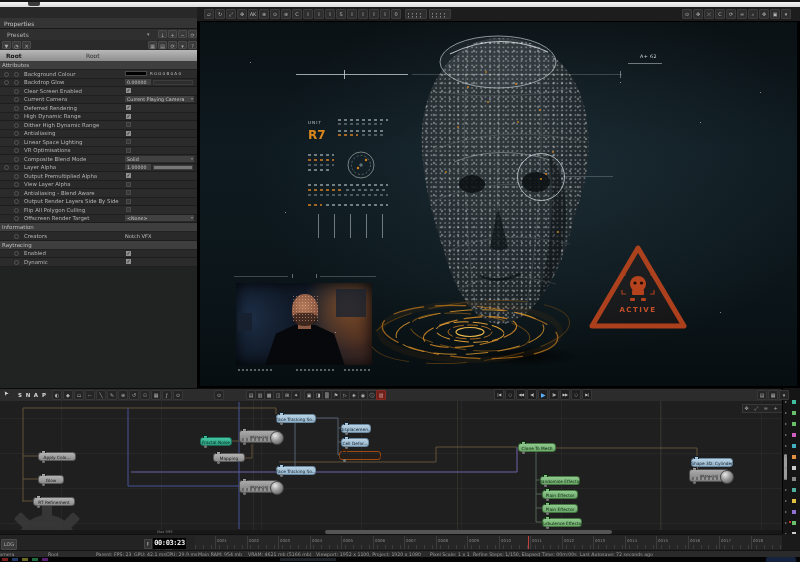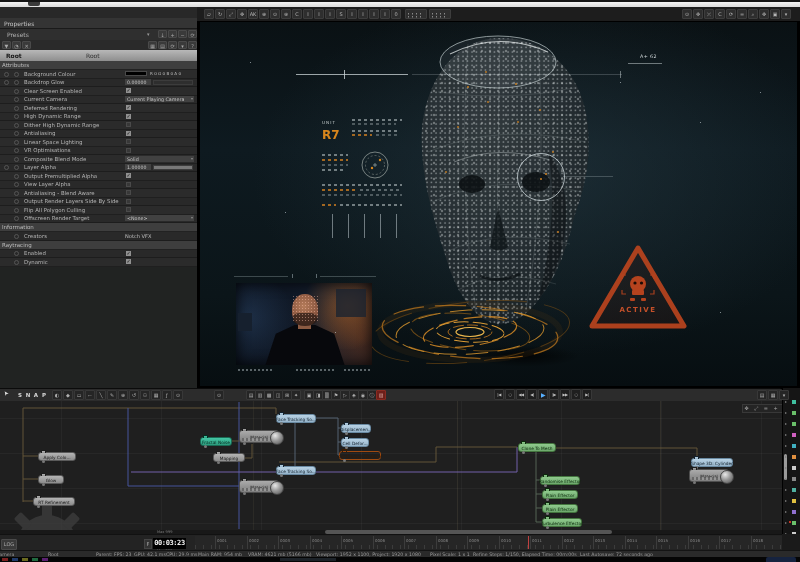--- a/index.html
+++ b/index.html
@@ -60,21 +60,21 @@
     background-size:16px 1.5px,16px 1.5px;background-position:2px 2.5px,2px 6px;background-repeat:no-repeat,no-repeat;}
   #scene{left:3px;top:15px;width:597px;height:364px;overflow:hidden;
     background:radial-gradient(ellipse 420px 260px at 58% 42%,rgba(44,66,76,.45),rgba(0,0,0,0) 70%),
                linear-gradient(180deg,#0a1114,#0e1a20 35%,#0b1519 75%,#070e11);}
   .sparkle{position:absolute;width:1px;height:1px;background:rgba(220,232,236,.55);}
   .hudline{position:absolute;height:1px;background:rgba(205,215,218,.75);}
   .hudtick{position:absolute;width:1px;background:rgba(205,215,218,.8);}
   #hud-marker{position:absolute;left:440px;top:31px;font-size:6px;color:#cfd6d8;transform:scale(.8);transform-origin:0 0;letter-spacing:.5px;}
   #hud-marker-line{position:absolute;left:428px;top:41px;width:34px;height:1px;background:rgba(205,215,218,.5);}
   
-  #unit-panel{position:absolute;left:122px;top:90px;width:86px;height:128px;}
+  #unit-panel{position:absolute;left:108px;top:90px;width:86px;height:128px;}
   #unit-label{position:absolute;left:0;top:8px;font-size:6px;letter-spacing:1.5px;color:#c2cbcb;transform:scale(.7);transform-origin:0 0;}
   #unit-id{position:absolute;left:0;top:16px;font-size:12px;font-weight:bold;color:#d8861c;}
   .hbar{position:absolute;height:2px;background:repeating-linear-gradient(90deg,#8a9598 0 3px,transparent 3px 6px);opacity:.8;}
   .hbar.or{background:repeating-linear-gradient(90deg,#c87a20 0 3px,transparent 3px 6px);}
   .dropline{position:absolute;width:1px;height:24px;top:102px;background:rgba(190,200,205,.55);}
   
   #reticle{position:absolute;left:317px;top:131px;width:46px;height:46px;border:1px solid rgba(200,210,214,.8);border-radius:50%;}
   #reticle .dot{position:absolute;width:2px;height:2px;background:#d08020;border-radius:50%;}
   #reticle-line{position:absolute;left:363px;top:154px;width:50px;height:1px;background:rgba(200,210,214,.25);}
   

